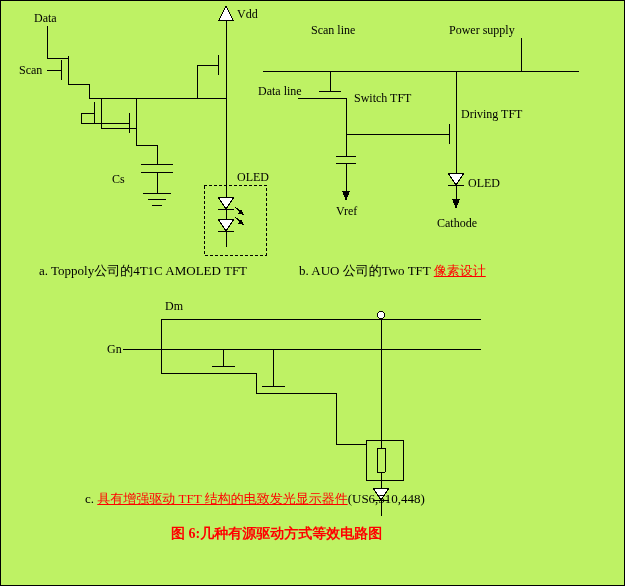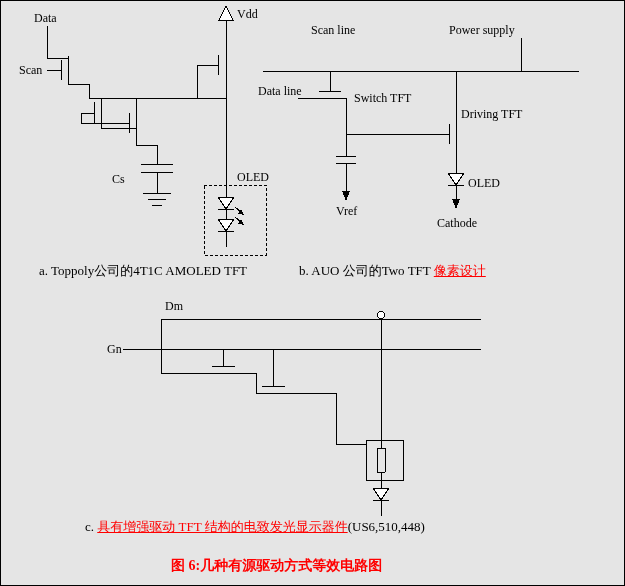--- a/index.html
+++ b/index.html
@@ -1,20 +1,20 @@
 <!DOCTYPE html>
 <html><head>
 <meta charset="utf-8">
 <style>
   * { margin:0; padding:0; box-sizing:border-box; }
   html,body { background:#ffffff; }
   .canvas {
     position:relative;
     width:625px; height:586px;
-    background:#e5e5e5;
+    background:#bef264;
     border:1px solid #000000;
     overflow:hidden;
     font-family:"Liberation Serif", serif;
   }
   svg.schem { position:absolute; overflow:visible; }
   svg.schem text {
     font-family:"Liberation Serif", serif;
     font-size:12px;
     fill:#000000;
   }
@@ -168,21 +168,21 @@
     <rect x="285" y="144" width="37" height="40" fill="none" stroke="#000000"></rect>
     <g class="wire">
       <polygon points="292,192 308,192 300,204" fill="#ffffff" stroke="#000000"></polygon>
       <path d="M292,204 H308"></path>
       <path d="M300,204 V220"></path>
     </g>
     <text x="84" y="14">Dm</text>
     <text x="26" y="57">Gn</text>
   </svg>
 
-  <div class="caption" style="left:84px;top:517px">
+  <div class="caption" style="left:84px;top:489px">
     <span>c. </span><span class="red-link">具有增强驱动 TFT 结构的电致发光显示器件</span><span>(US6,510,448)</span>
   </div>
 
-  <div class="main-caption" style="left:170px;top:556px">
+  <div class="main-caption" style="left:170px;top:524px">
     <span>图 6:几种有源驱动方式等效电路图</span>
   </div>
 
 </div>
 
 </body></html>

